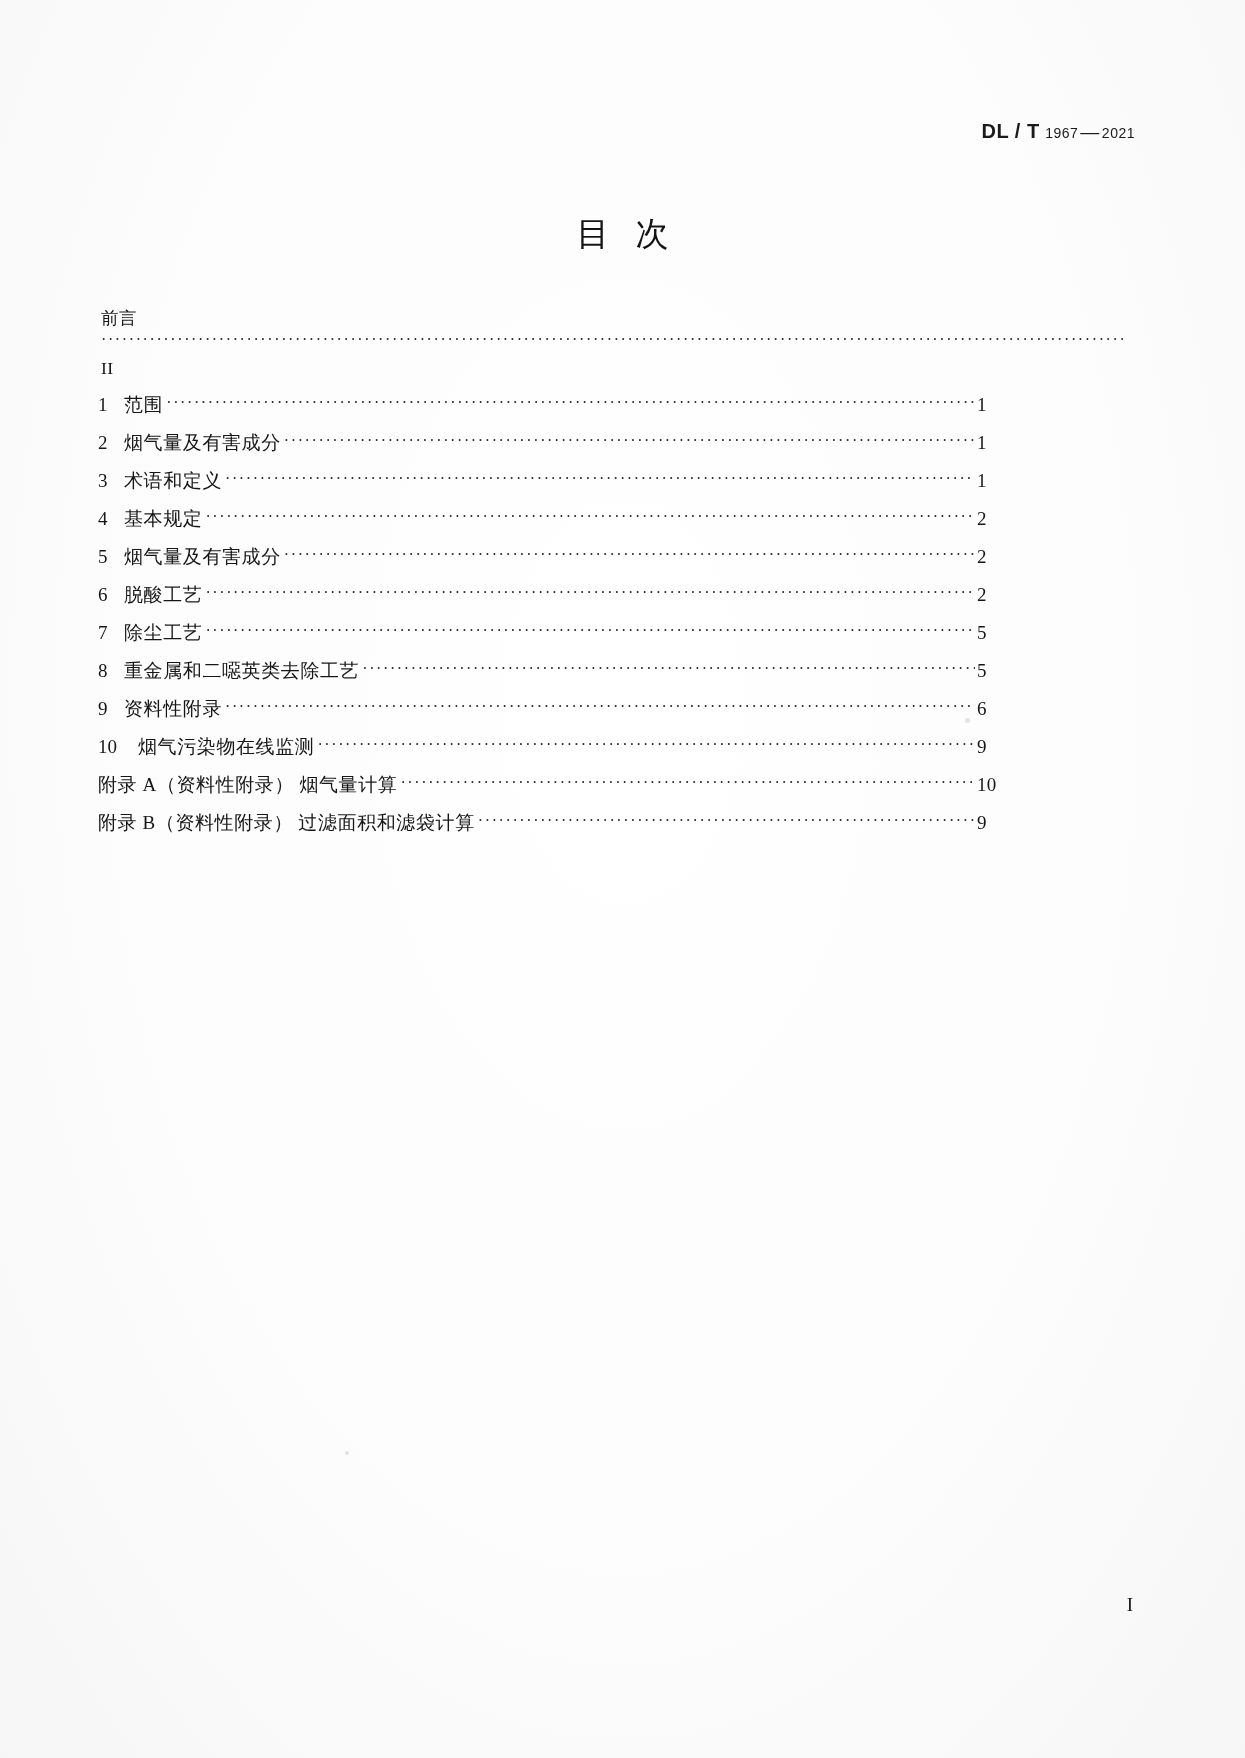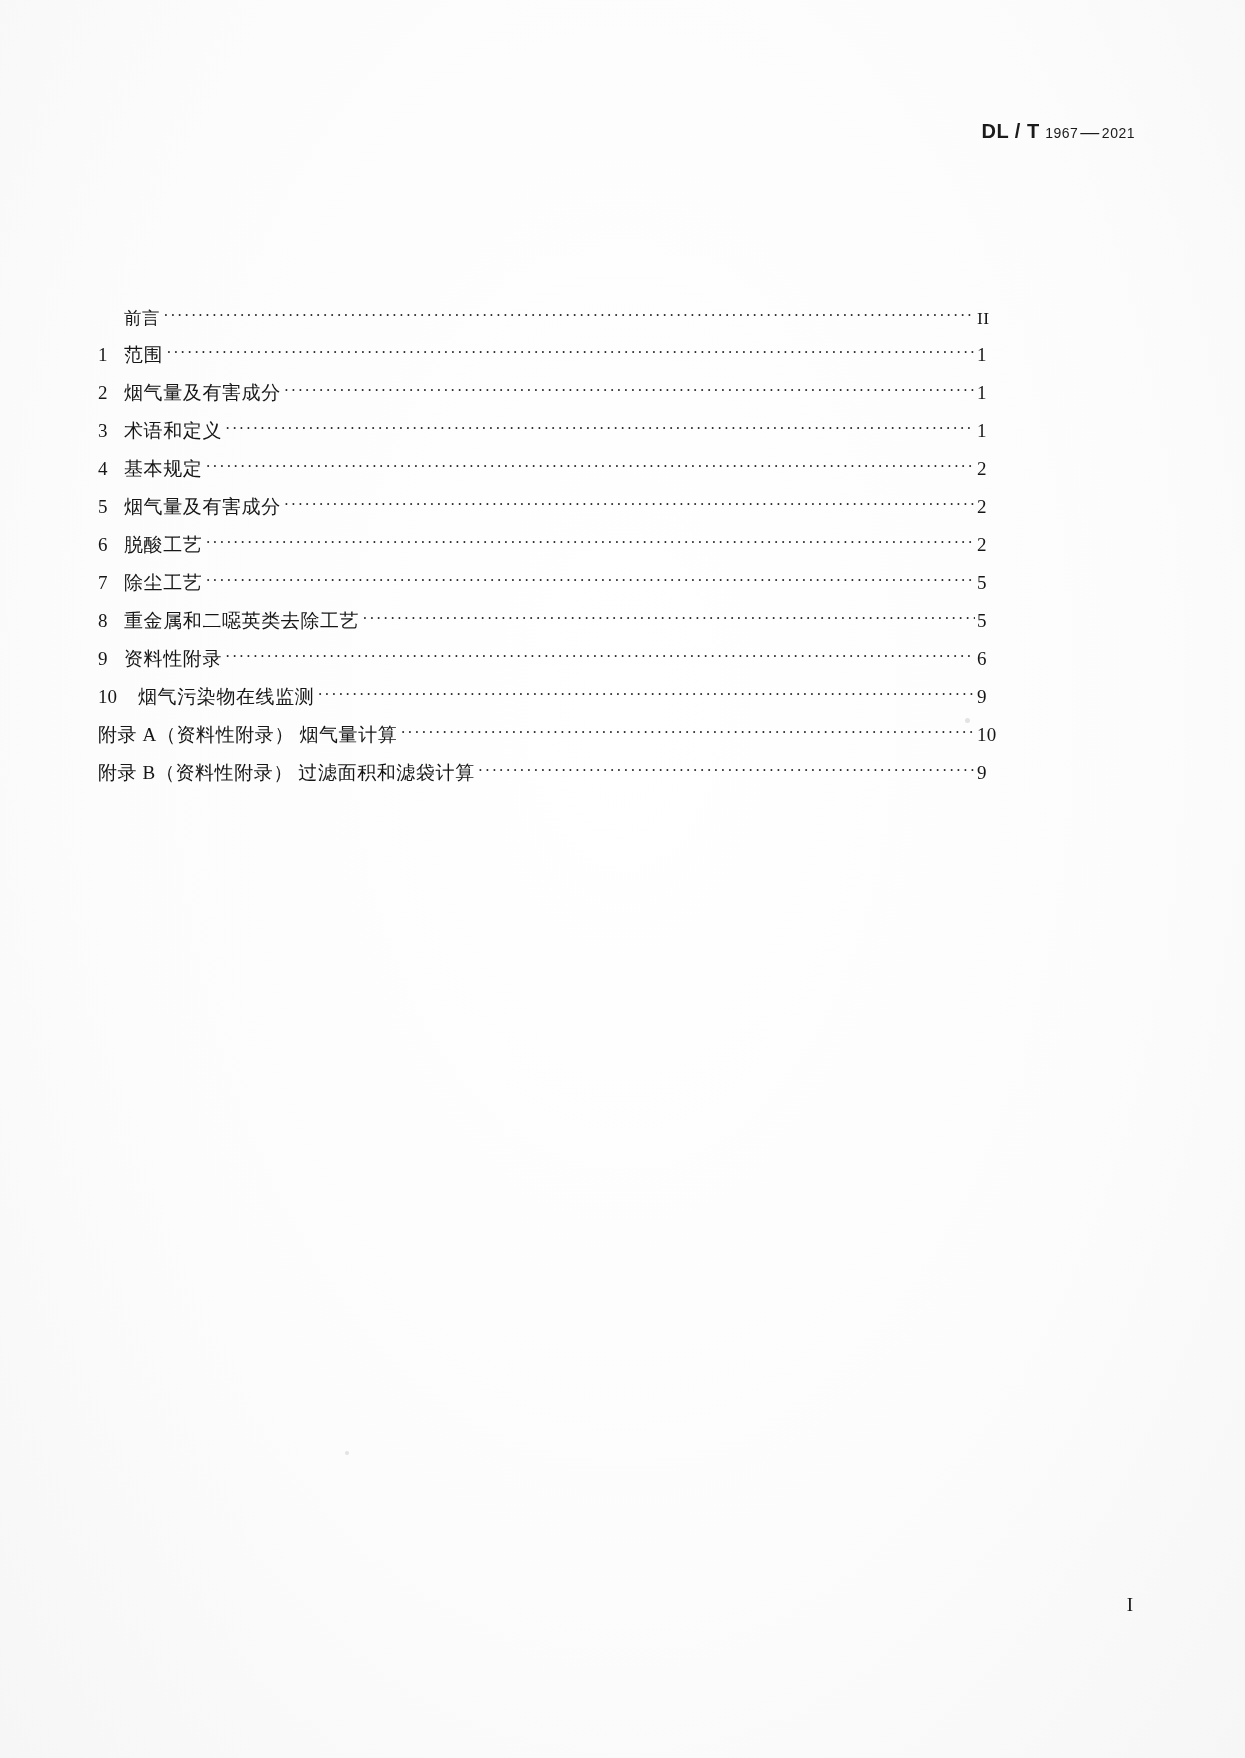--- a/index.html
+++ b/index.html
@@ -83,20 +83,21 @@
     align-items: baseline;
     width: 100%;
     font-size: 19px;
     color: #161616;
     margin-bottom: 9.5px;
     line-height: 1.5;
     white-space: nowrap;
   }
   .toc-row.small {
     font-size: 17.5px;
+    flex-direction: column;
   }
   .toc-num {
     flex: 0 0 auto;
     min-width: 26px;
     text-align: left;
     letter-spacing: 0px;
   }
   .toc-num.wide {
     min-width: 40px;
   }
@@ -144,20 +145,21 @@
 <body>
 
 <div class="page">
   <div class="page-inner">
 
     <div class="std-header">
       <span class="code">DL / T</span>
       <span class="num">1967</span><span class="dash">—</span><span class="num">2021</span>
     </div>
 
+    <div class="toc-title">目次</div>
 
     <div class="toc">
 
       <div class="toc-row small">
         <span class="toc-num"></span>
         <span class="toc-label">前言</span>
         <span class="toc-leader">····················································································································································</span>
         <span class="toc-page">II</span>
       </div>
 

